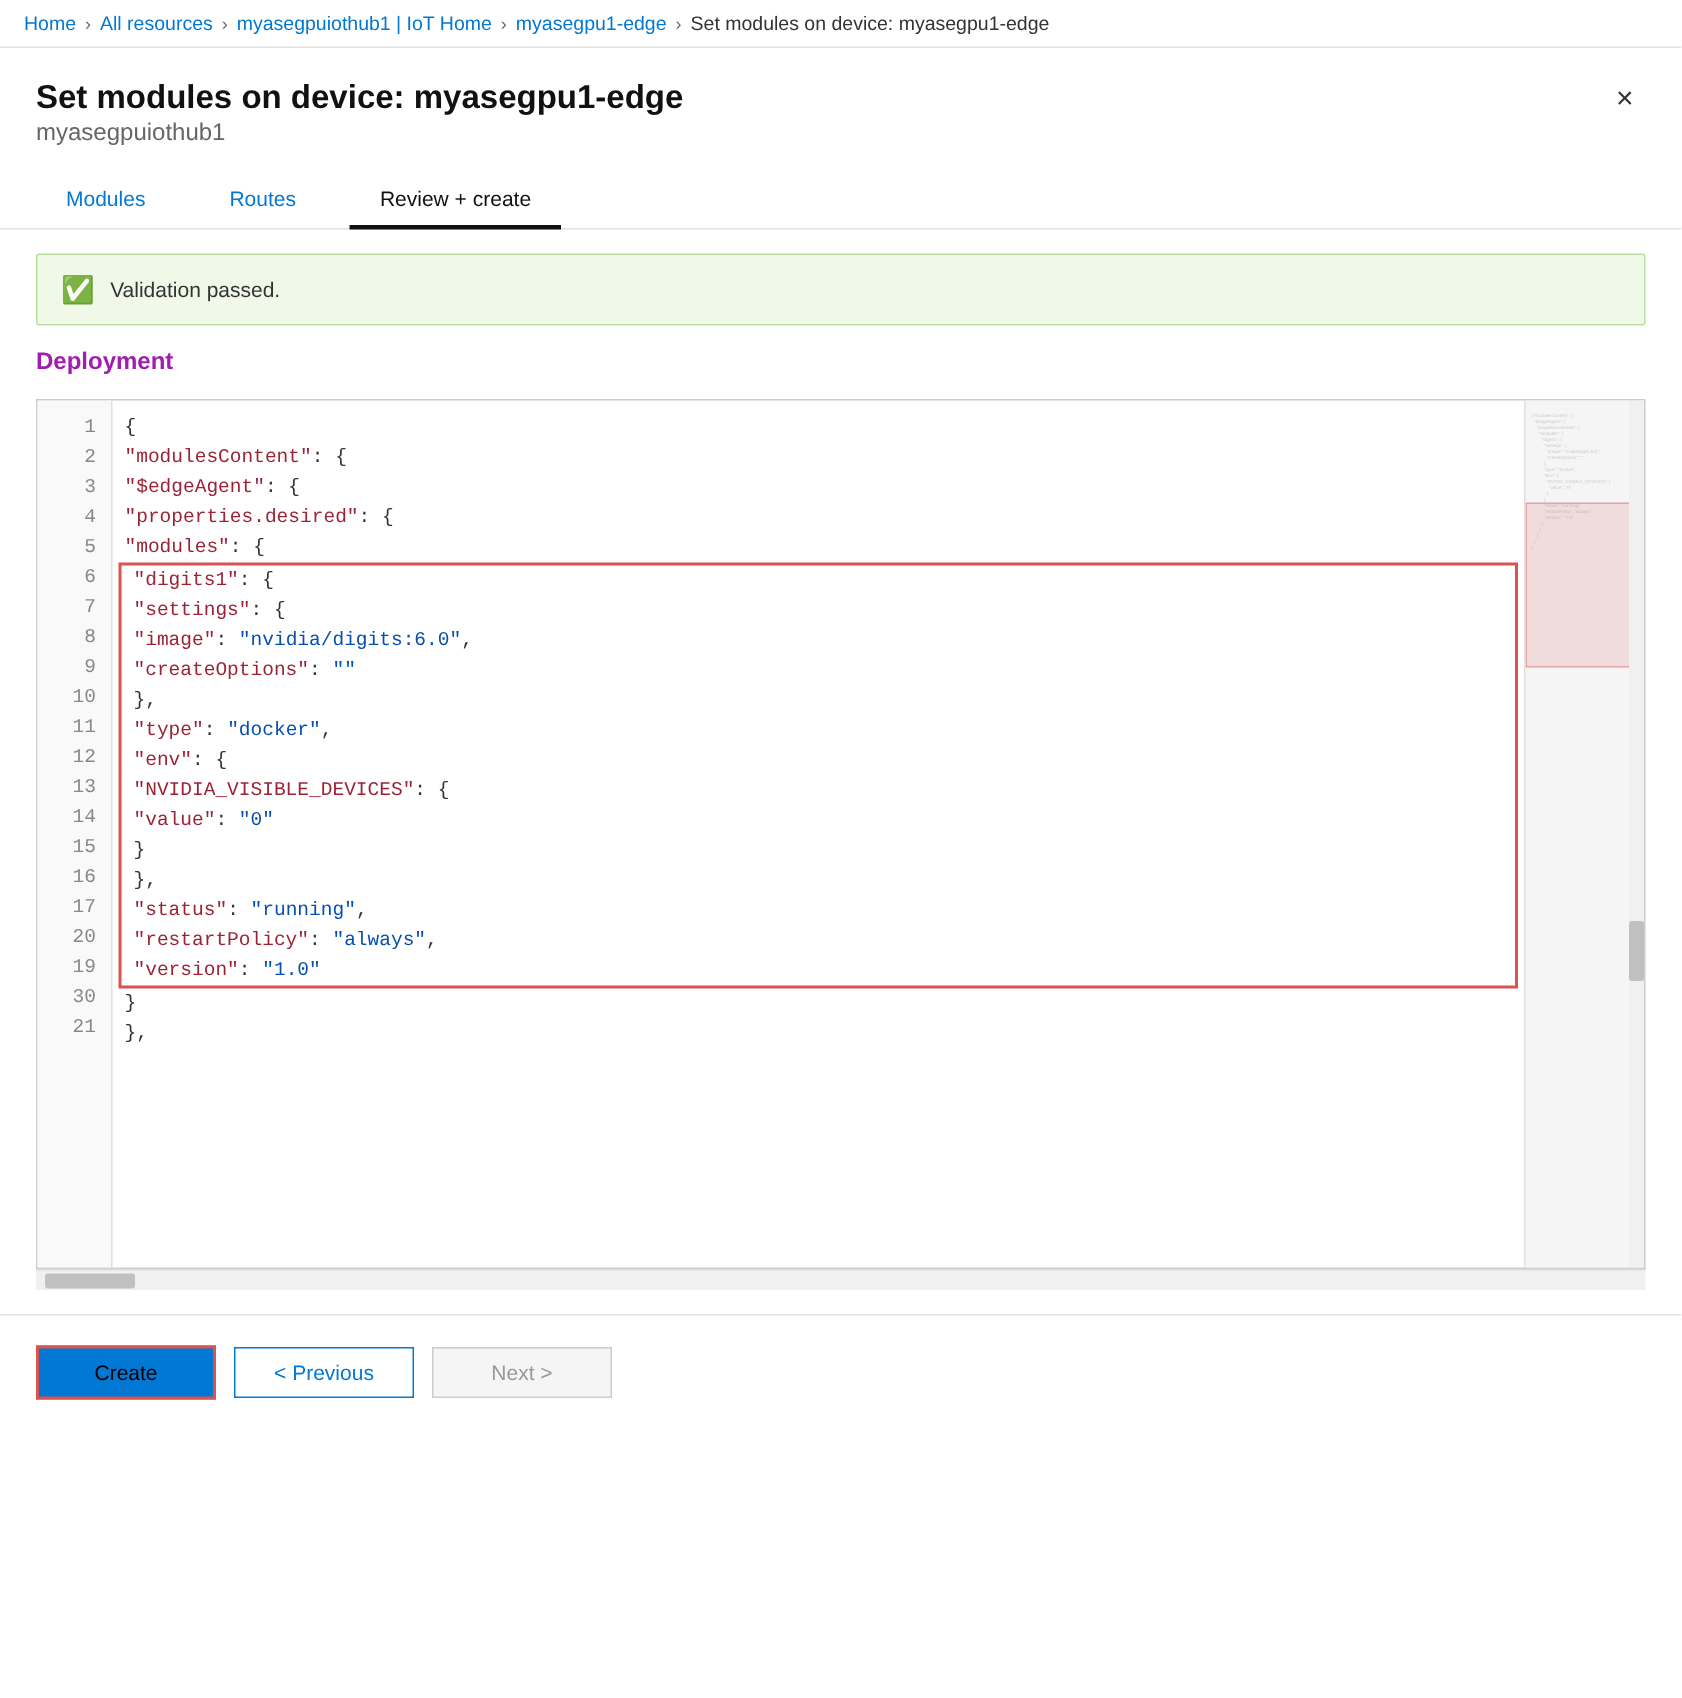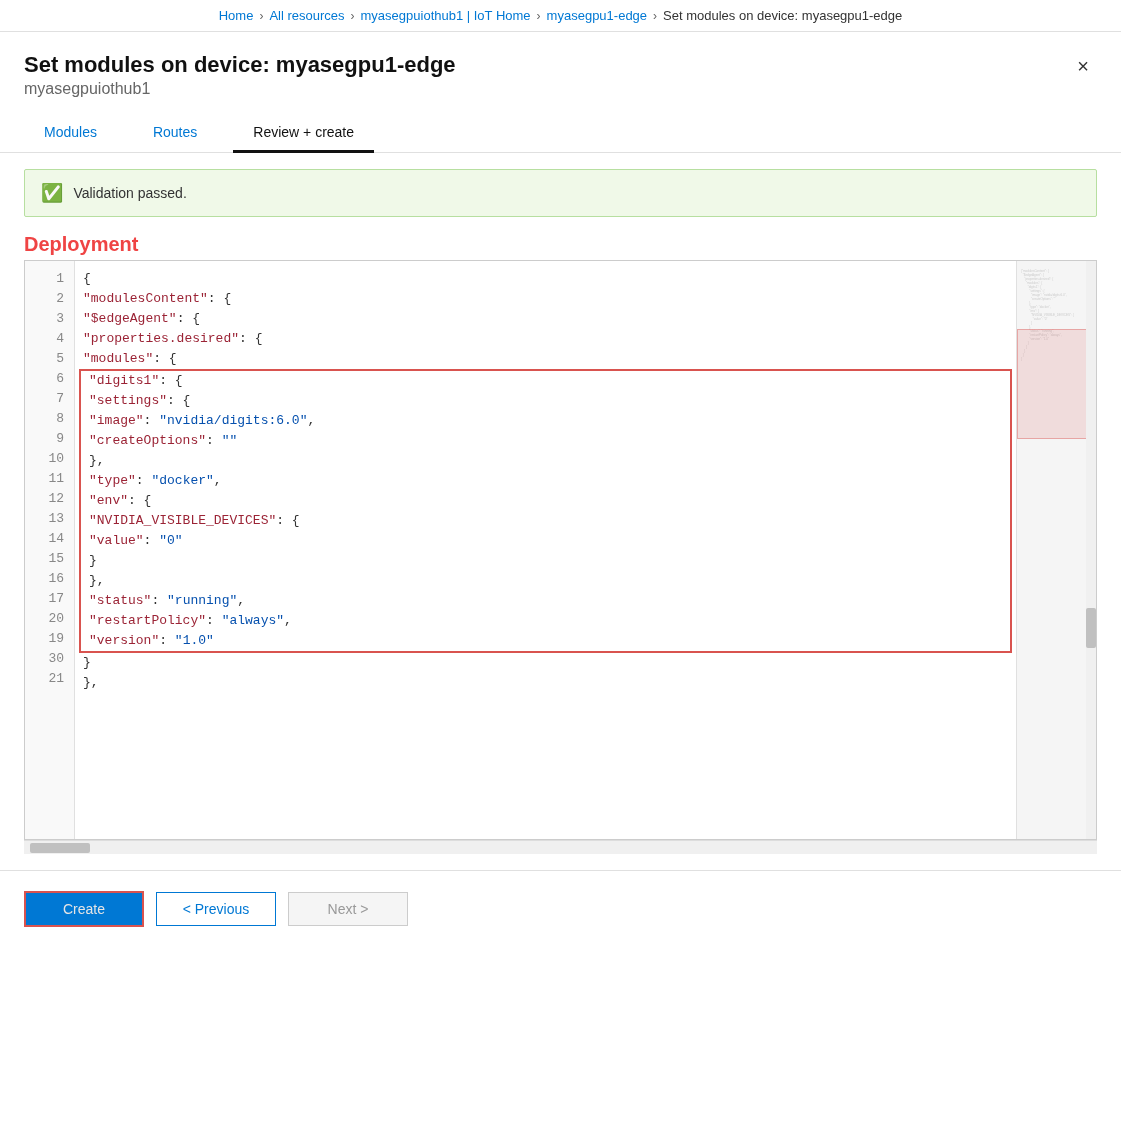--- a/index.html
+++ b/index.html
@@ -16,21 +16,20 @@
     
     .breadcrumb {
       background: #fff;
       padding: 8px 16px;
       border-bottom: 1px solid #e0e0e0;
       font-size: 13px;
       display: flex;
       align-items: center;
       gap: 6px;
       flex-wrap: wrap;
-      justify-content: center;
     }
     .breadcrumb a {
       color: #0078d4;
       text-decoration: none;
     }
     .breadcrumb-sep { color: #666; font-size: 12px; }
     .breadcrumb-current { color: #333; }
 
     
     .panel {
@@ -107,24 +106,24 @@
       color: #5bb318;
       font-size: 18px;
       flex-shrink: 0;
     }
 
     
     .deployment-section {
       padding: 0 24px 16px 24px;
     }
     .deployment-title {
-      font-size: 20px;
+      font-size: 16px;
       font-weight: 600;
-      color: #ef4444;
-      margin-bottom: 4px;
+      color: #a21caf;
+      margin-bottom: 15px;
     }
     .deployment-desc {
       font-size: 13px;
       color: #555;
       margin-bottom: 12px;
     }
 
     
     .code-container {
       border: 1px solid #ccc;
@@ -218,21 +217,21 @@
     .bottom-bar {
       padding: 20px 24px;
       display: flex;
       align-items: center;
       gap: 12px;
       border-top: 1px solid #e0e0e0;
       background: #fff;
     }
     .btn-create {
       background: #0078d4;
-      color: #e5e5e5;
+      color: #000000;
       border: 2px solid #d9534f;
       padding: 8px 28px;
       font-size: 14px;
       font-weight: 500;
       cursor: pointer;
       min-width: 120px;
     }
 
     .btn-prev {
       background: #fff;

